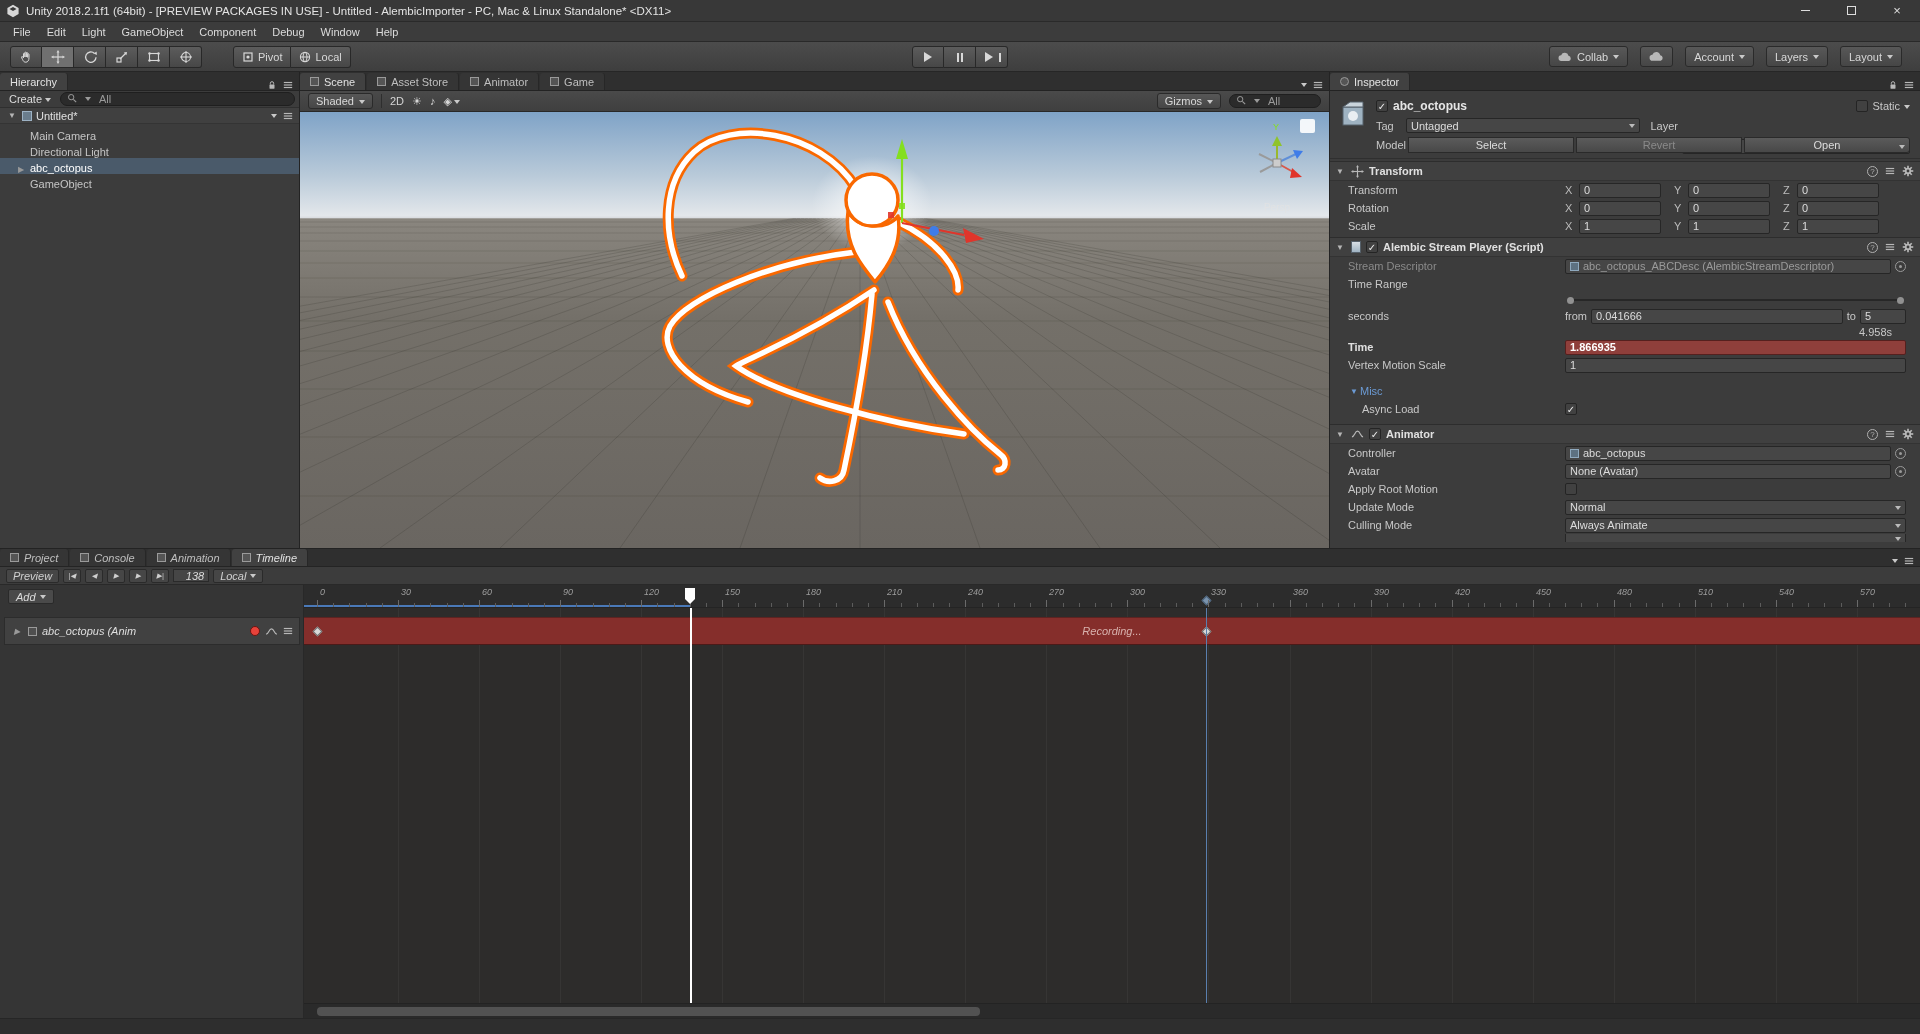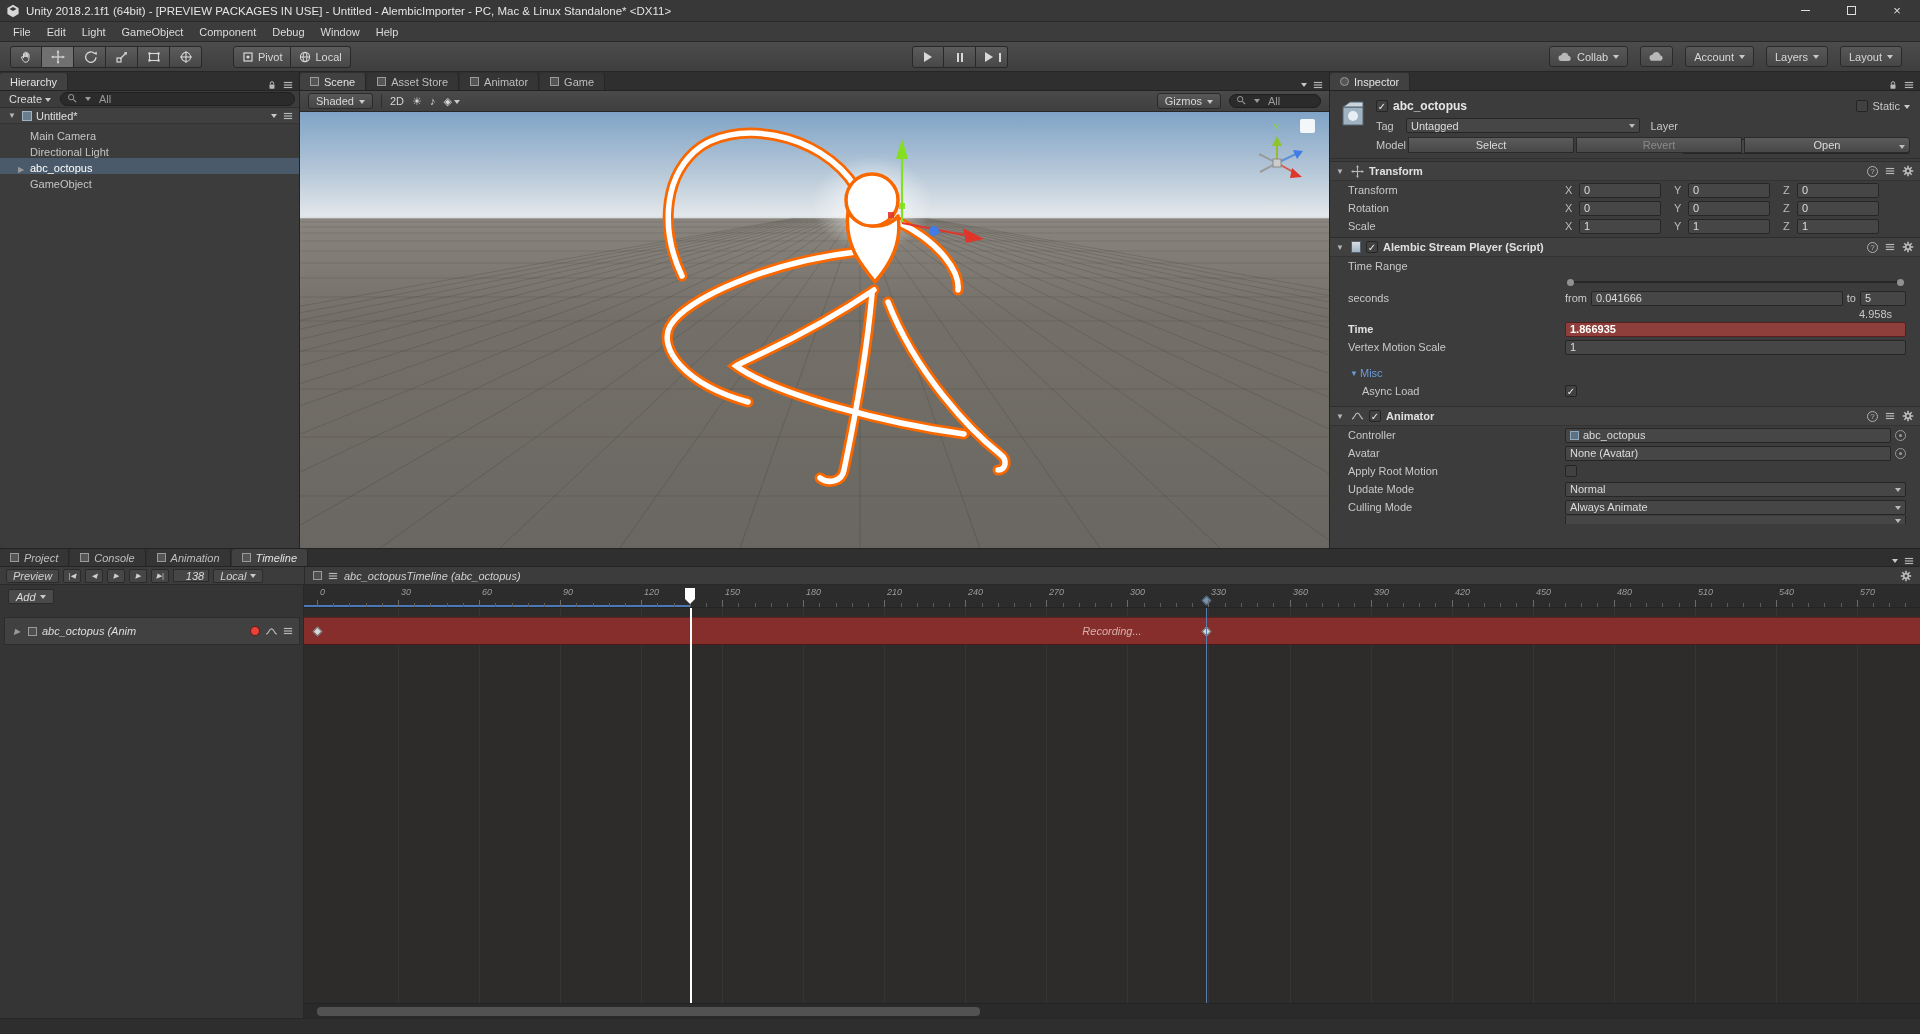--- a/index.html
+++ b/index.html
@@ -738,20 +738,30 @@
       <span class="help-c">?</span>
       <svg class="icn" width="10" height="10">
           <use href="#sy-ham"></use>
         </svg>
       <svg class="icn" width="12" height="12">
           <use href="#sy-gear"></use>
         </svg>
     </span>
   </div>
   <div class="irow">
+      <span class="ilabel dis">Stream Descriptor</span>
+    <div class="val">
+        <span class="fld grow" style="color:#9a9a9a;">
+          <span class="obj-ic"></span>
+          <span>abc_octopus_ABCDesc (AlembicStreamDescriptor)</span>
+        </span>
+    <span class="picker"></span>
+      </div>
+    </div>
+  <div class="irow">
       <span class="ilabel">Time Range</span>
       <div class="val"></div>
     </div>
   <div class="irow" style="height:14px;">
       <span class="ilabel"></span>
     <div class="val">
         <div class="slider-track"></div>
       </div>
     </div>
   <div class="irow">
@@ -899,32 +909,20 @@
       <div class="tl-tbtn">▶</div>
       <div class="tl-tbtn">▶</div>
       <div class="tl-tbtn">▶|</div>
       <div class="tl-frame">
           <span>138</span>
         </div>
       <div class="tl-btn" style="gap:4px;">
           <span>Local</span>
           <span class="caret"></span>
         </div>
-    </div>
-    <div class="tl-right">
-      <span class="icn-box"></span>
-      <svg class="icn" width="10" height="10">
-          <use href="#sy-ham"></use>
-        </svg>
-      <span>abc_octopusTimeline (abc_octopus)</span>
-      <span style="margin-left:auto;">
-          <svg class="icn" width="12" height="12">
-            <use href="#sy-gear"></use>
-          </svg>
-        </span>
     </div>
   </div>
 
   <div id="tl-leftcol">
     <div id="add-btn">
       <span>Add</span>
         <span class="caret"></span>
     </div>
     <div id="track-head">
       <span class="fo" style="color:#999;">▶</span>

